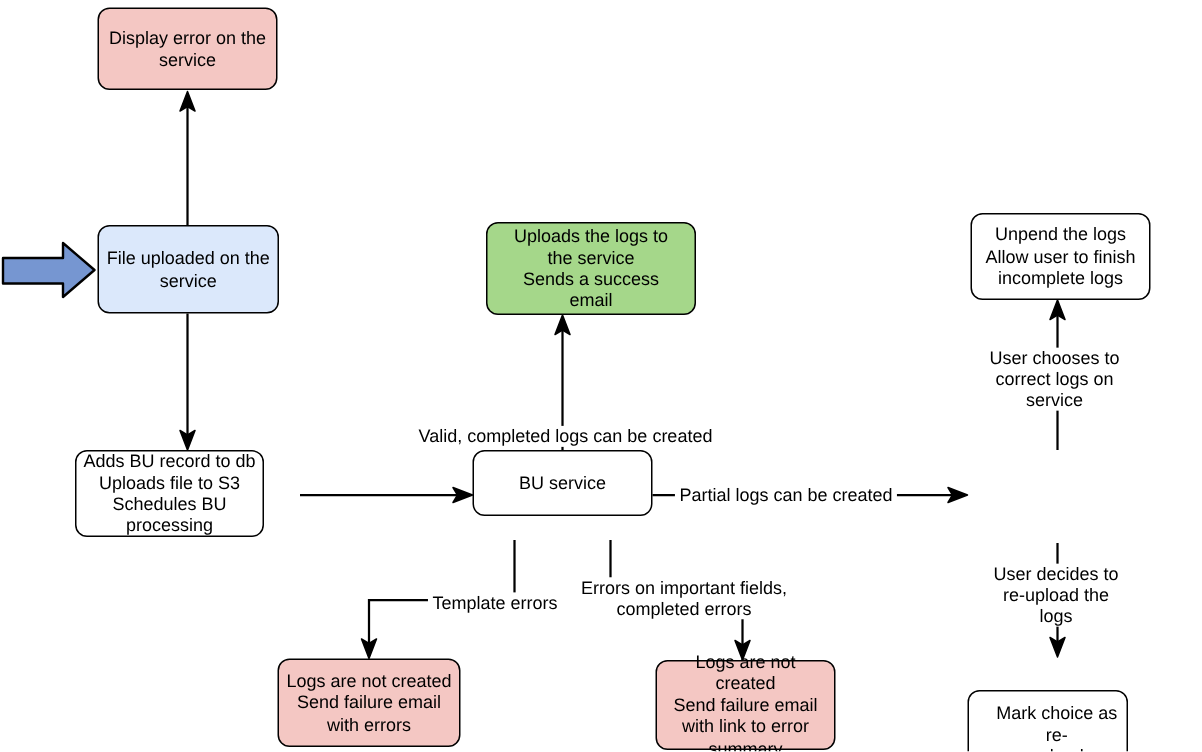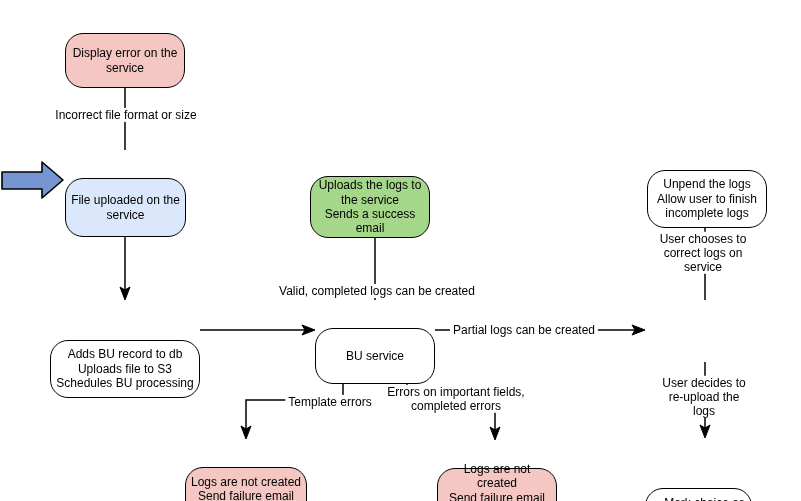--- a/index.html
+++ b/index.html
@@ -9,27 +9,26 @@
     background:#ffffff;
     font-family:"Liberation Sans",sans-serif;
     color:#000;
     overflow:hidden;
   }
   .edges{position:absolute;left:0;top:0;width:801px;height:501px;}
   .node{
     position:absolute;
     box-sizing:border-box;
     border:1.6px solid #000;
-    border-radius:18px;
+    border-radius:8px;
     display:flex;align-items:center;justify-content:center;
     text-align:center;
     font-size:12px;line-height:1.2;
     white-space:pre-line;
     padding:2px 4px;
-    margin-top:28px;
   }
   .fill-pink{background:#f4c7c3;}
   .fill-blue{background:#dbe8fb;}
   .fill-green{background:#a5d78a;}
   .fill-yellow{background:#ffecba;}
   .fill-white{background:#ffffff;}
   .edge-label{
     position:absolute;
     transform:translate(-50%,-50%);
     background:#ffffff;
@@ -67,42 +66,41 @@
       <polygon points="246,439 241,426 246,429 251,426"></polygon>
       <polygon points="495,440 490,427 495,430 500,427"></polygon>
     </g>
     <polygon points="2,172 42,172 42,162 63,180 42,198 42,189 2,189" fill="#7696d1" stroke="#000000" stroke-width="1.6" stroke-linejoin="round"></polygon>
   </svg>
 
   <div class="node fill-pink" style="left:65px;  top:5px;   width:120px; height:55px;">Display error on the
 service</div>
   <div class="node fill-blue" style="left:65px;  top:150px; width:121px; height:59px;">File uploaded on the
 service</div>
-  <div class="node fill-white" style="left:50px;  top:312px; width:150px; height:58px;">Adds BU record to db
+  <div class="node fill-white" style="left:50px;  top:300px; width:126px; height:58px;">Adds BU record to db
 Uploads file to S3
 Schedules BU processing</div>
-  <div class="node fill-white" style="left:315px; top:300px; width:120px; height:56px;">BU service</div>
-  <div class="node fill-green" style="left:310px; top:148px; width:120px; height:62px;">Uploads the logs to
+  <div class="node fill-white" style="left:315px; top:300px; width:120px; height:44px;">BU service</div>
+  <div class="node fill-green" style="left:324px; top:148px; width:140px; height:62px;">Uploads the logs to
 the service
 Sends a success
 email</div>
   <div class="node fill-white" style="left:647px; top:142px; width:120px; height:58px;">Unpend the logs
 Allow user to finish
 incomplete logs</div>
   <div class="node fill-white" style="left:645px; top:460px; width:107px; height:60px;padding-left:16px;">Mark choice as re-
 upload</div>
   <div class="node fill-pink" style="left:185px; top:439px; width:122px; height:59px;">Logs are not created
 Send failure email
 with errors</div>
   <div class="node fill-pink" style="left:437px; top:440px; width:120px; height:60px;">Logs are not created
 Send failure email
 with link to error
 summary</div>
 
-  <div class="edge-label" style="left:126px; top:115px;">Incorrect file format or size</div>
   <div class="edge-label" style="left:377px; top:259px;margin-top:32px;">Valid, completed logs can be created</div>
   <div class="edge-label" style="left:524px; top:330px;">Partial logs can be created</div>
   <div class="edge-label" style="left:703px; top:253px;">User chooses to correct logs on service</div>
   <div class="edge-label" style="left:704px; top:397px;">User decides to re-upload the logs</div>
   <div class="edge-label" style="left:330px; top:402px;text-align:right;">Template errors</div>
   <div class="edge-label" style="left:456px; top:399px;">Errors on important fields,
 completed errors</div>
 
 </div>
 

